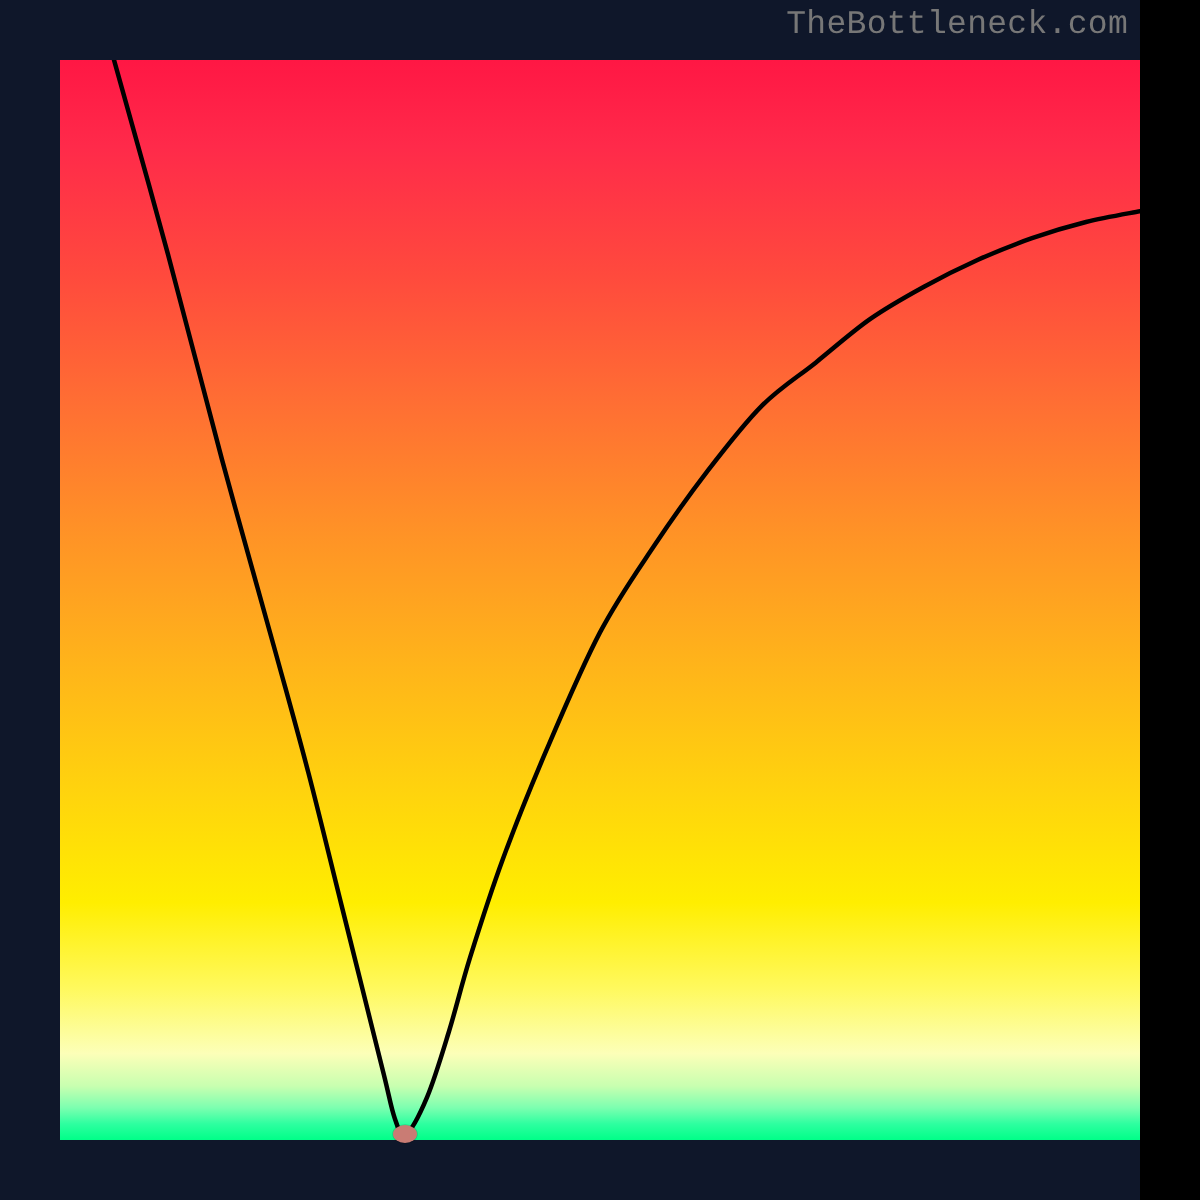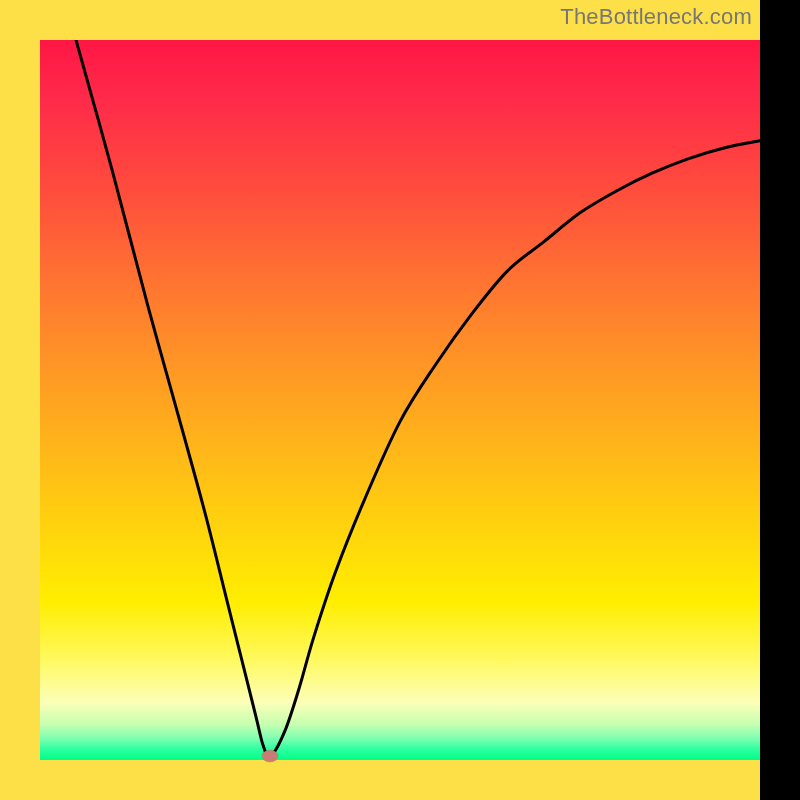--- a/index.html
+++ b/index.html
@@ -8,21 +8,22 @@
     width: 800px;
     height: 800px;
     overflow: hidden;
     background: #000;
     font-family: Arial, Helvetica, sans-serif;
   }
   .frame {
     position: relative;
     width: 760px;
     height: 800px;
-    background: #fde047;
+    background: #0f172a;
+    font-family: Liberation Mono, monospace;
   }
   .plot-area {
     position: absolute;
     left: 40px;
     top: 40px;
     width: 720px;
     height: 720px;
     
     background: linear-gradient(
       to bottom,

